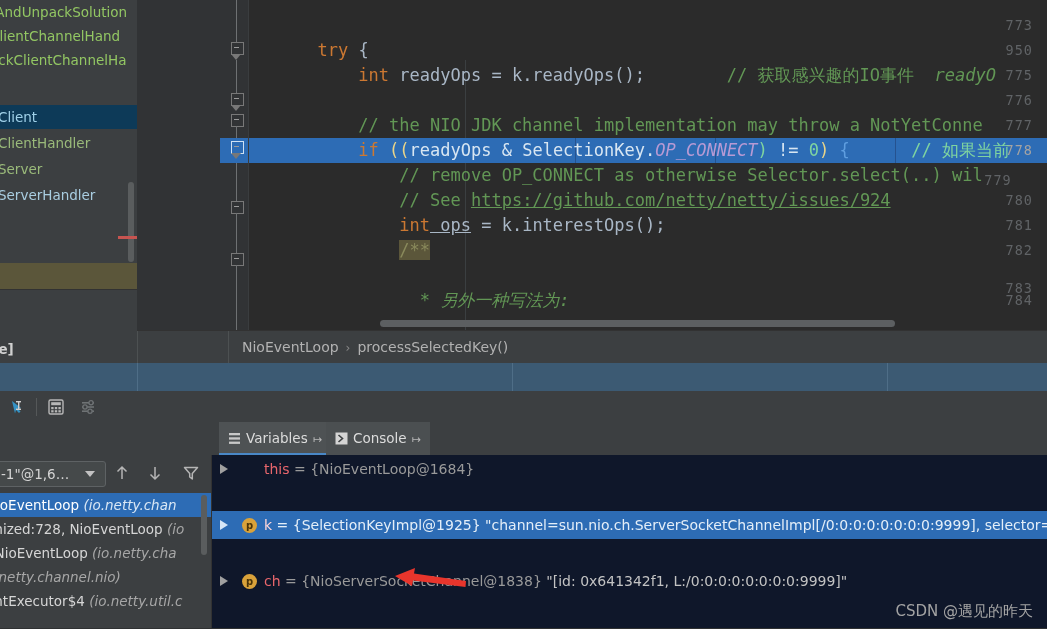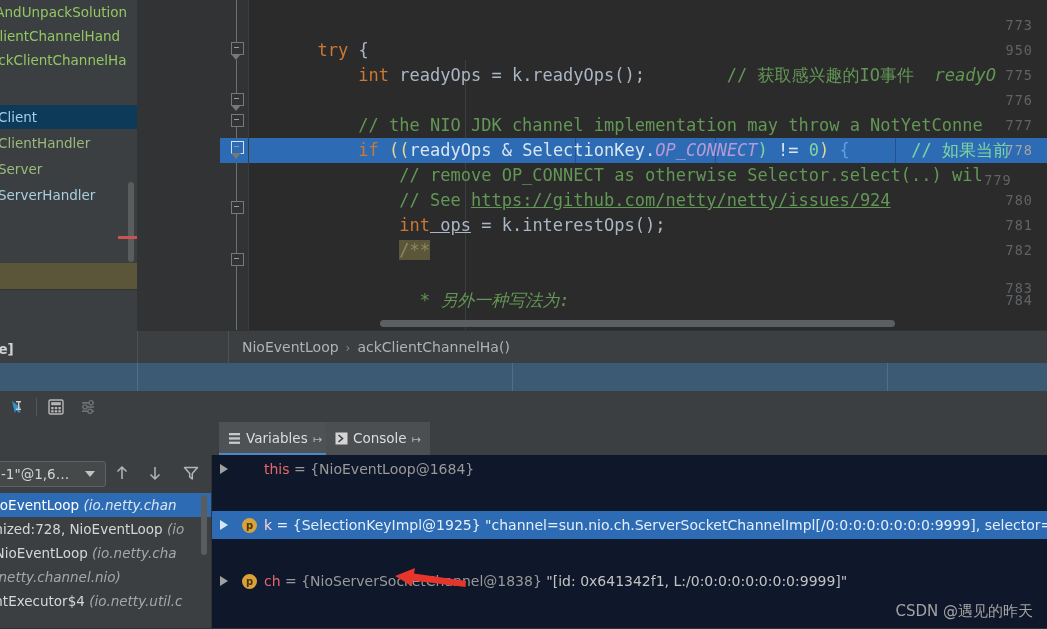--- a/index.html
+++ b/index.html
@@ -226,21 +226,21 @@
 
     <div class="codeline" style="top:288px;left:111px;"><span class="pl">               </span><span class="cmt-i"> * 另外一种写法为:</span></div>
 
     <div class="hscroll"></div>
   </div>
 
   <div class="crumb">
     <div class="crumb-v1"></div>
     <div class="crumb-v2"></div>
     <div class="crumb-inner">
-      <span>NioEventLoop</span><span class="crumb-sep">›</span><span>ackClientChannelHa()</span>
+      <span>NioEventLoop</span><span class="crumb-sep">›</span><span>processSelectedKey()</span>
     </div>
   </div>
 
   <div class="bluestrip">
     <div class="cell" style="left:0;width:137px;"></div>
     <div class="cell" style="left:137px;width:375px;"></div>
     <div class="cell" style="left:512px;width:375px;"></div>
     <div class="cell" style="left:887px;width:160px;border-right:none;"></div>
   </div>
 

